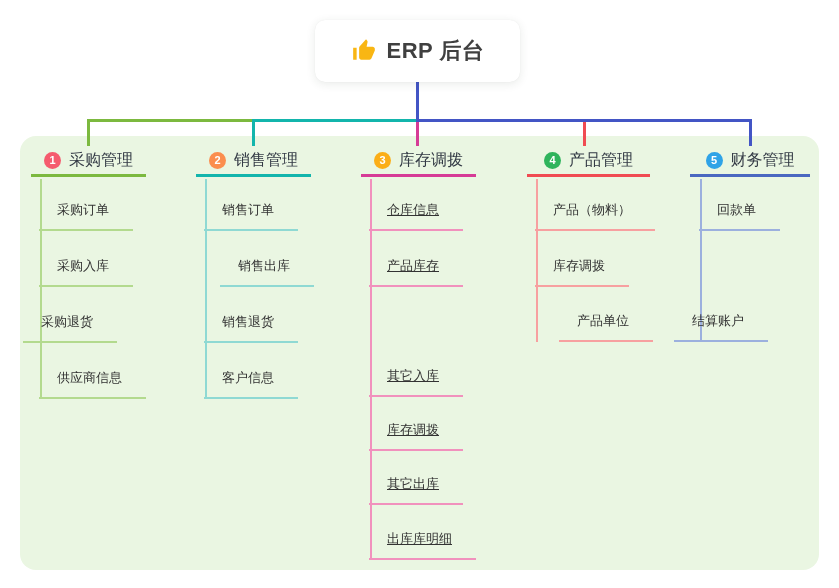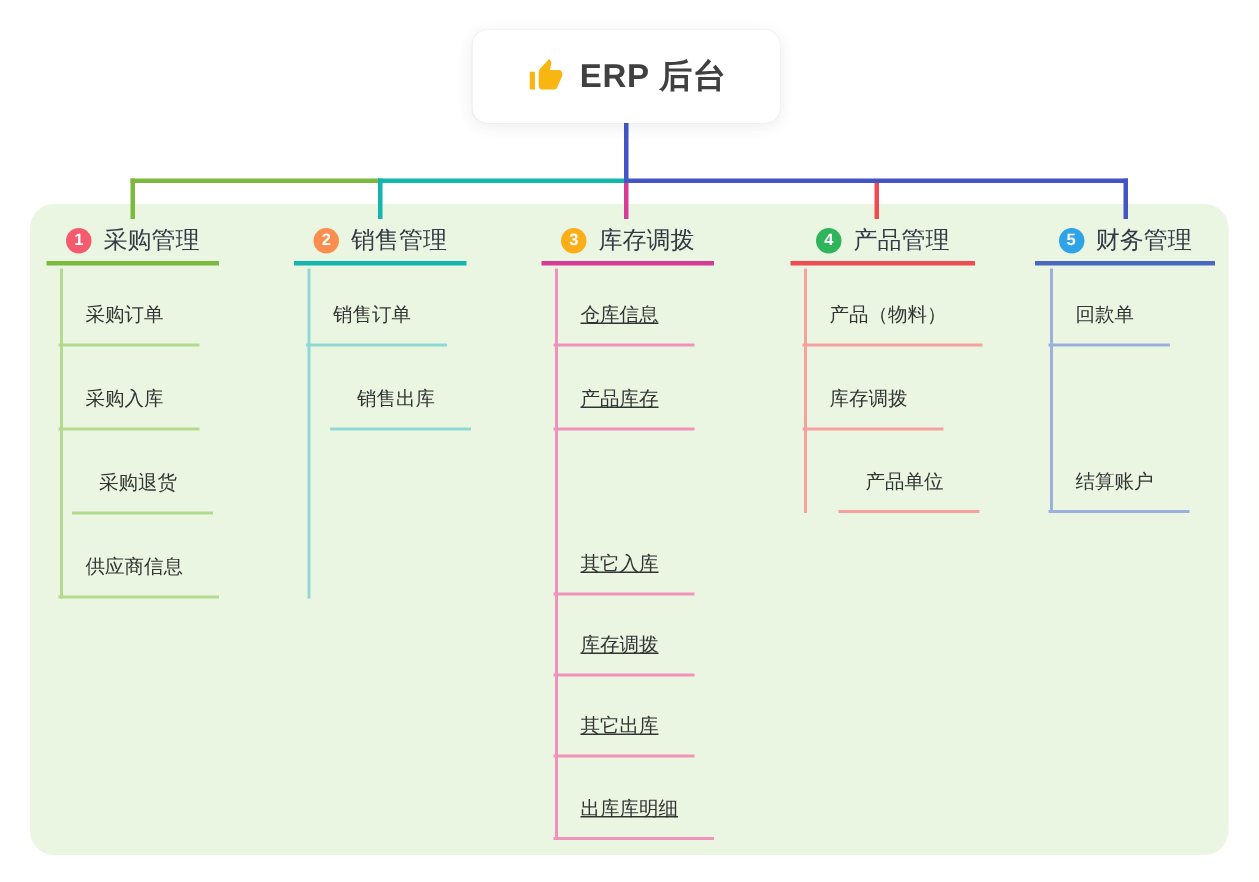--- a/index.html
+++ b/index.html
@@ -79,30 +79,32 @@
     <span class="root-title">ERP 后台</span>
   </div>
 
   <div class="header h-g" style="left:31px;width:115px;">
     <span class="badge bg1">1</span>
     <span>采购管理</span>
   </div>
   <div class="vline vl-g" style="left:40px;top:179px;height:220px;"></div>
   <div class="child ch-g" style="left:39px;top:200px;"><span class="child-label">采购订单</span></div>
   <div class="child ch-g" style="left:39px;top:256px;"><span class="child-label">采购入库</span></div>
-  <div class="child ch-g" style="left:48px;top:312px;"><span class="child-label">采购退货</span></div>
+  <div class="child ch-g" style="left:23px;top:312px;"><span class="child-label">采购退货</span></div>
   <div class="child ch-g" style="left:39px;top:368px;"><span class="child-label">供应商信息</span></div>
 
   <div class="header h-t" style="left:196px;width:115px;">
     <span class="badge bg2">2</span>
     <span>销售管理</span>
   </div>
   <div class="vline vl-t" style="left:205px;top:179px;height:220px;"></div>
   <div class="child ch-t" style="left:204px;top:200px;"><span class="child-label">销售订单</span></div>
   <div class="child ch-t" style="left:220px;top:256px;"><span class="child-label">销售出库</span></div>
+  <div class="child ch-t" style="left:204px;top:312px;"><span class="child-label">销售退货</span></div>
+  <div class="child ch-t" style="left:204px;top:368px;"><span class="child-label">客户信息</span></div>
 
   <div class="header h-m" style="left:361px;width:115px;">
     <span class="badge bg3">3</span>
     <span>库存调拨</span>
   </div>
   <div class="vline vl-m" style="left:370px;top:179px;height:381px;"></div>
   <div class="child ch-m" style="left:369px;top:200px;"><span class="child-label">仓库信息</span></div>
   <div class="child ch-m" style="left:369px;top:256px;"><span class="child-label">产品库存</span></div>
   <div class="child ch-m" style="left:369px;top:366px;"><span class="child-label">其它入库</span></div>
   <div class="child ch-m" style="left:369px;top:420px;"><span class="child-label">库存调拨</span></div>
@@ -117,15 +119,15 @@
   <div class="child ch-r" style="left:535px;top:200px;"><span class="child-label">产品（物料）</span></div>
   <div class="child ch-r" style="left:535px;top:256px;"><span class="child-label">库存调拨</span></div>
   <div class="child ch-r" style="left:559px;top:311px;"><span class="child-label">产品单位</span></div>
 
   <div class="header h-b" style="left:690px;width:120px;">
     <span class="badge bg5">5</span>
     <span>财务管理</span>
   </div>
   <div class="vline vl-b" style="left:700px;top:179px;height:163px;"></div>
   <div class="child ch-b" style="left:699px;top:200px;"><span class="child-label">回款单</span></div>
-  <div class="child ch-b" style="left:699px;top:311px;"><span class="child-label">结算账户</span></div>
+  <div class="child ch-b" style="left:674px;top:311px;"><span class="child-label">结算账户</span></div>
 
 </div>
 
 </body></html>

